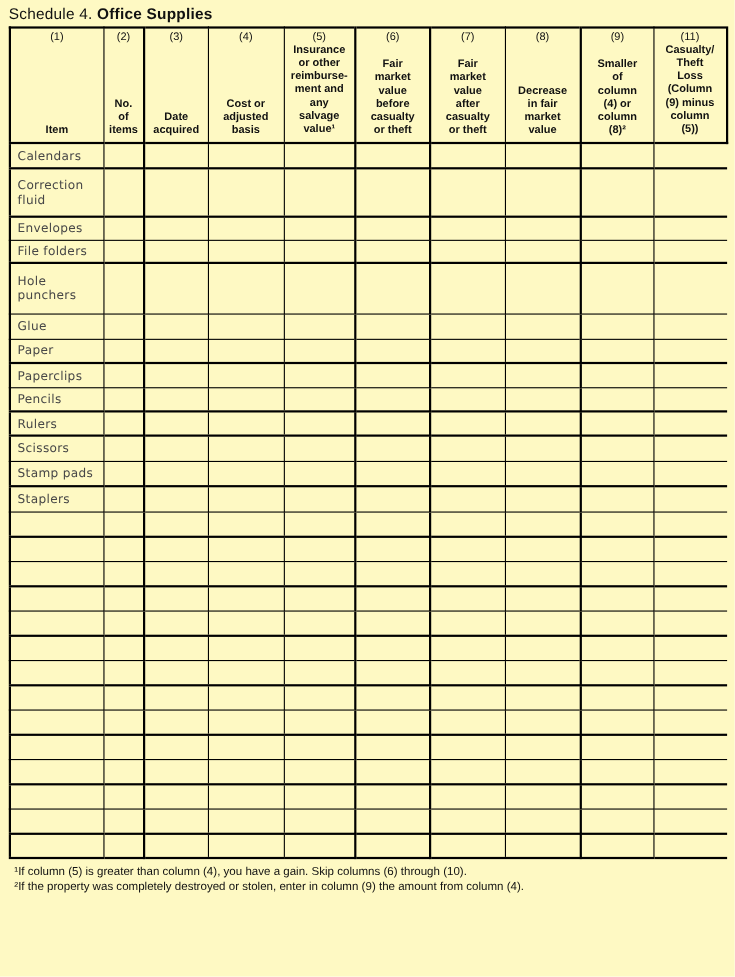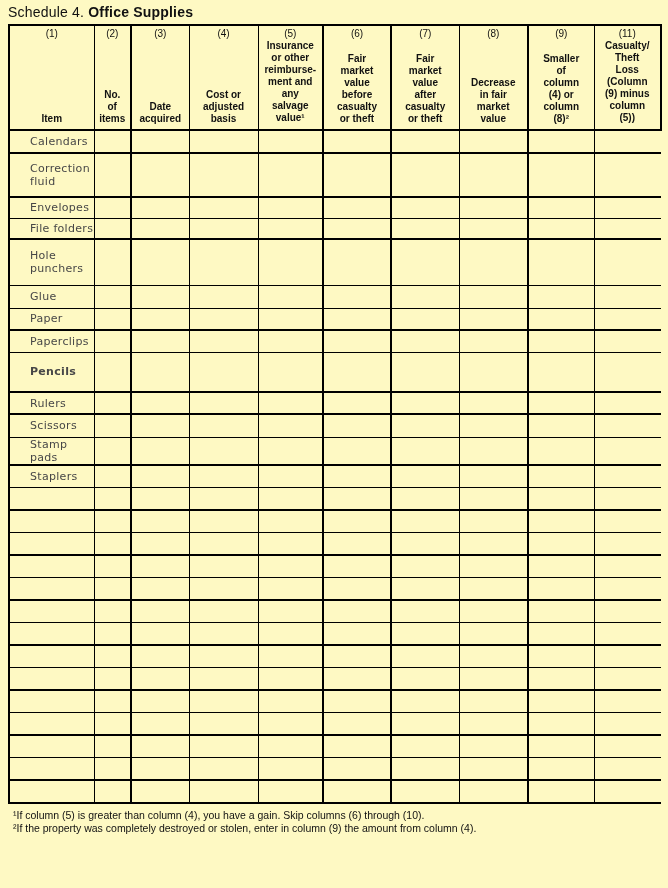--- a/index.html
+++ b/index.html
@@ -32,21 +32,21 @@
     height:101px;box-sizing:border-box;padding:2px 1px;
     display:flex;flex-direction:column;align-items:center;
   }
   .hcell.split{justify-content:space-between;}
   .hcell.flow{justify-content:flex-start;}
   .cnum{font-weight:normal;text-align:center;}
   .clab{white-space:pre-line;text-align:center;}
 
   td.item{
     font-family:"DejaVu Sans",sans-serif;font-size:11px;line-height:13px;
-    color:#474747;padding-left:20px;white-space:pre-line;
+    color:#474747;padding-left:6px;white-space:pre-line;
     vertical-align:middle;letter-spacing:.3px;
   }
   .footnotes{margin:5px 0 0 5px;font-size:10.5px;line-height:13.5px;color:#111;}
 </style>
 </head>
 <body>
 
 <div class="page">
 
   <div class="title">
@@ -258,21 +258,21 @@
           <td class="v2"></td>
           <td class="v1"></td>
           <td class="v1"></td>
           <td class="v2"></td>
           <td class="v2"></td>
           <td class="v1"></td>
           <td class="v2"></td>
           <td class="v1"></td>
           <td class="v0"></td>
         </tr>
-        <tr class="hb2" style="height: 40px; font-weight: bold;">
+        <tr class="hb2" style="height: 22px;">
           <td class="v1 item">Pencils</td>
           <td class="v2"></td>
           <td class="v1"></td>
           <td class="v1"></td>
           <td class="v2"></td>
           <td class="v2"></td>
           <td class="v1"></td>
           <td class="v2"></td>
           <td class="v1"></td>
           <td class="v0"></td>

